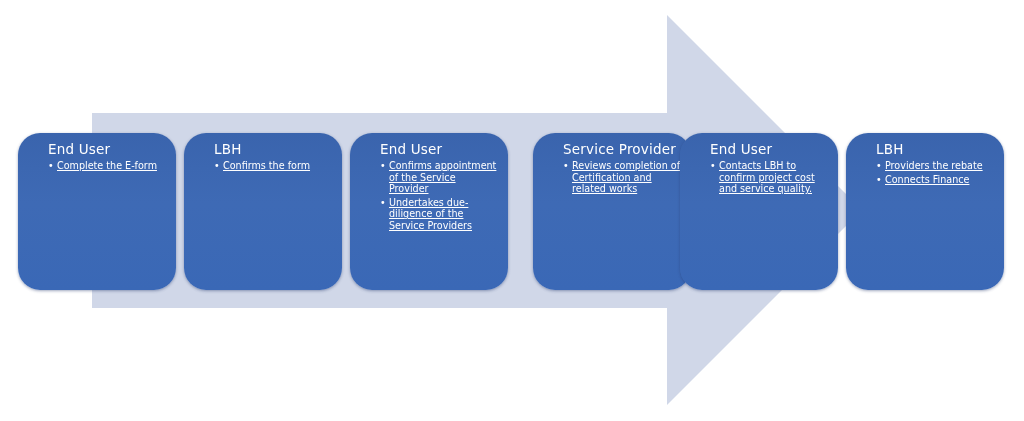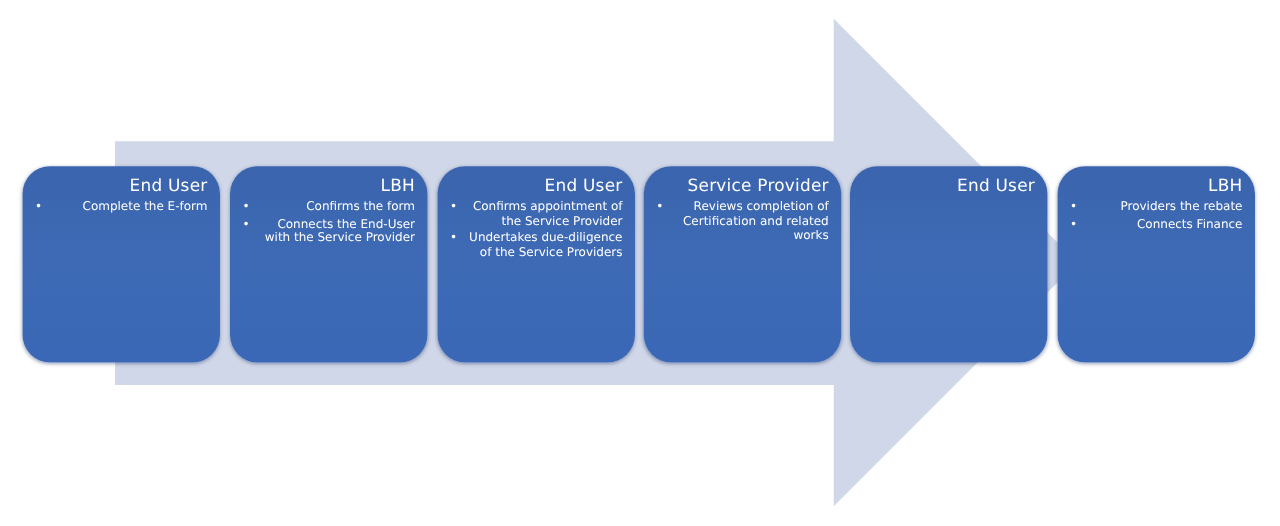--- a/index.html
+++ b/index.html
@@ -3,66 +3,68 @@
 <meta charset="utf-8">
 <style>
   html, body { margin:0; padding:0; background:#ffffff; }
   body { width:1024px; height:421px; position:relative; overflow:hidden; font-family:"DejaVu Sans", sans-serif; }
   #arrow { position:absolute; left:0; top:0; width:1024px; height:421px; }
   .box {
     position:absolute; top:133px; height:157px; width:158px;
     border-radius:22px;
     background: linear-gradient(180deg, #3a64ad 0%, #3e6ab5 45%, #3a68b6 100%);
     box-shadow: 0 1px 3px rgba(40,60,110,0.45);
-    color:#fff; box-sizing:border-box; padding:8px 10px 6px 10px;text-align:right;
+    color:#fff; box-sizing:border-box; padding:8px 10px 6px 30px;
   }
   .box h3 { margin:0 0 3px 0; font-size:13.5px; font-weight:normal; letter-spacing:0.2px; }
   .box ul { margin:0; padding:0; list-style:none; }
-  .box li { font-size:9.6px; line-height:11.6px; padding-left:9px; position:relative; margin-bottom:2px; }
+  .box li { font-size:9.6px; line-height:11.6px; padding-left:9px; position:relative; margin-bottom:2px;text-decoration:underline; }
   .box li::before { content:"\2022"; position:absolute; left:0; top:0; }
 </style>
 </head>
 <body>
 
 <svg id="arrow" viewBox="0 0 1024 421">
   <polygon points="92,113 667,113 667,15 862,210 667,405 667,308 92,308" fill="#d0d7e8"></polygon>
 </svg>
 
 <div class="box" style="left:18px">
   <h3>End User</h3>
   <ul>
     <li>Complete the E-form</li>
   </ul>
 </div>
 
 <div class="box" style="left:184px">
   <h3>LBH</h3>
   <ul>
     <li>Confirms the form</li>
-    <li>Connects the End-User with the Service Provider</li>
   </ul>
 </div>
 
 <div class="box" style="left:350px">
   <h3>End User</h3>
   <ul>
     <li>Confirms appointment of the Service Provider</li>
     <li>Undertakes due-diligence of the Service Providers</li>
   </ul>
 </div>
 
-<div class="box" style="left:515px">
+<div class="box" style="left:533px">
   <h3>Service Provider</h3>
   <ul>
     <li>Reviews completion of Certification and related works</li>
   </ul>
 </div>
 
 <div class="box" style="left:680px">
   <h3>End User</h3>
+  <ul>
+    <li>Contacts LBH to confirm project cost and service quality.</li>
+  </ul>
 </div>
 
 <div class="box" style="left:846px">
   <h3>LBH</h3>
   <ul>
     <li>Providers the rebate</li>
     <li>Connects Finance</li>
   </ul>
 </div>
 

